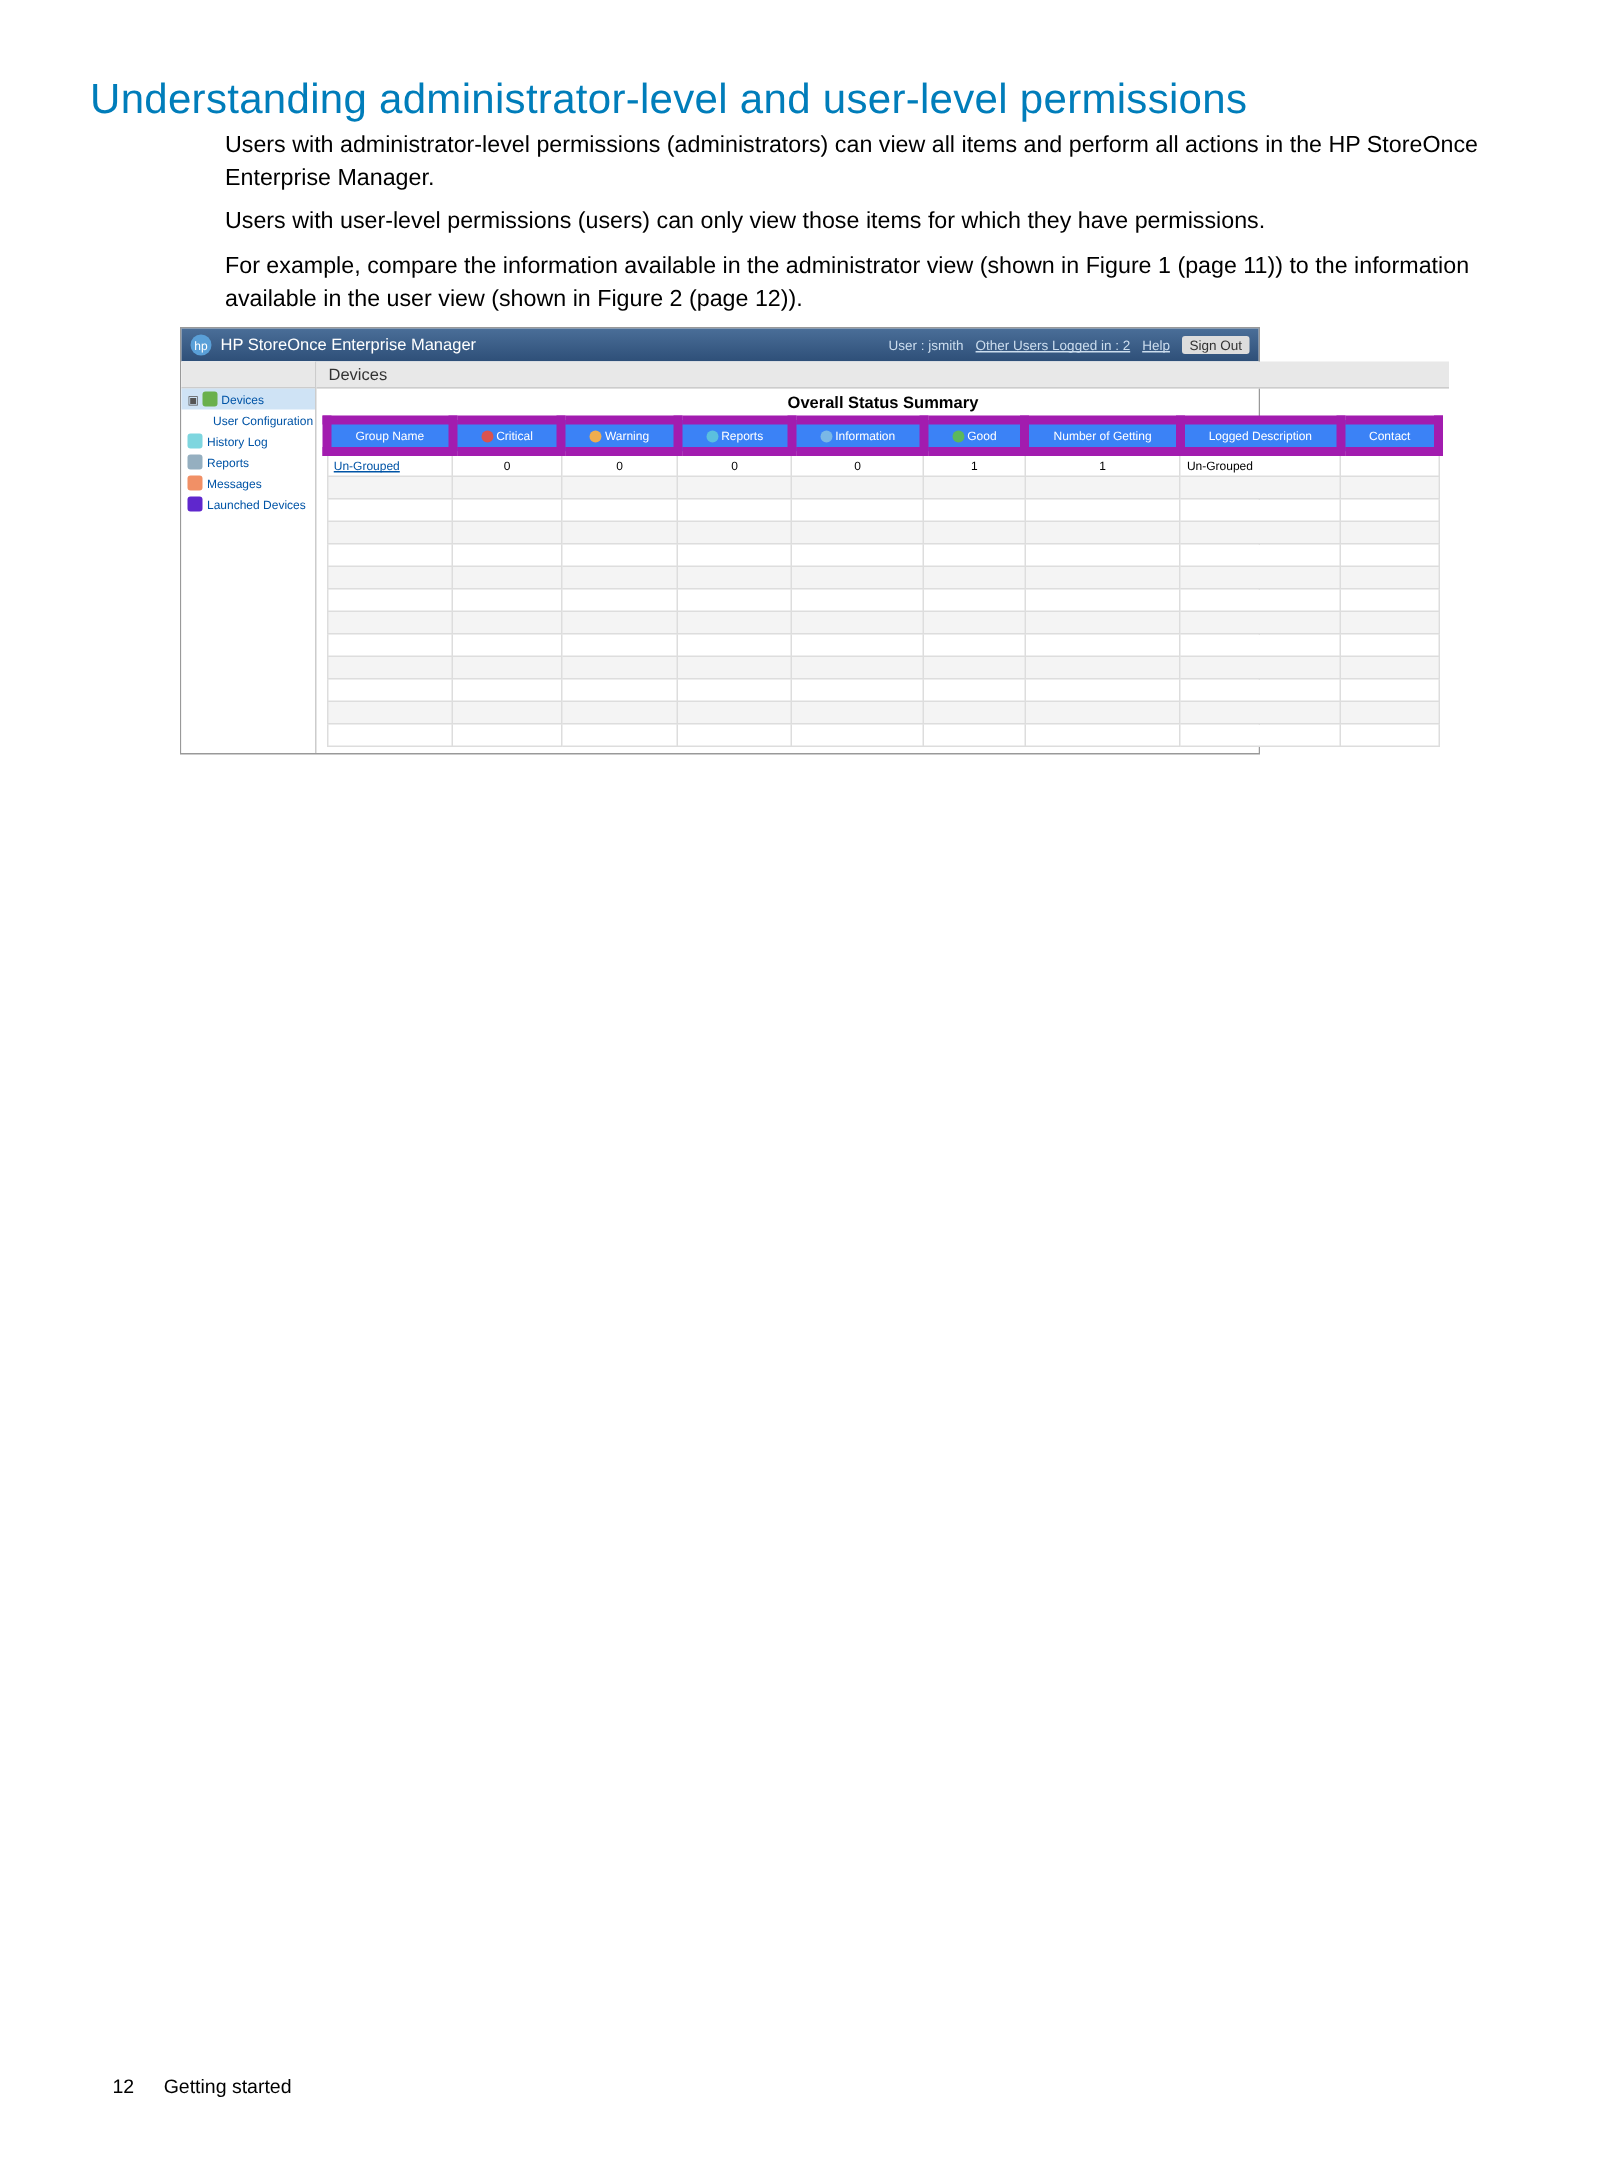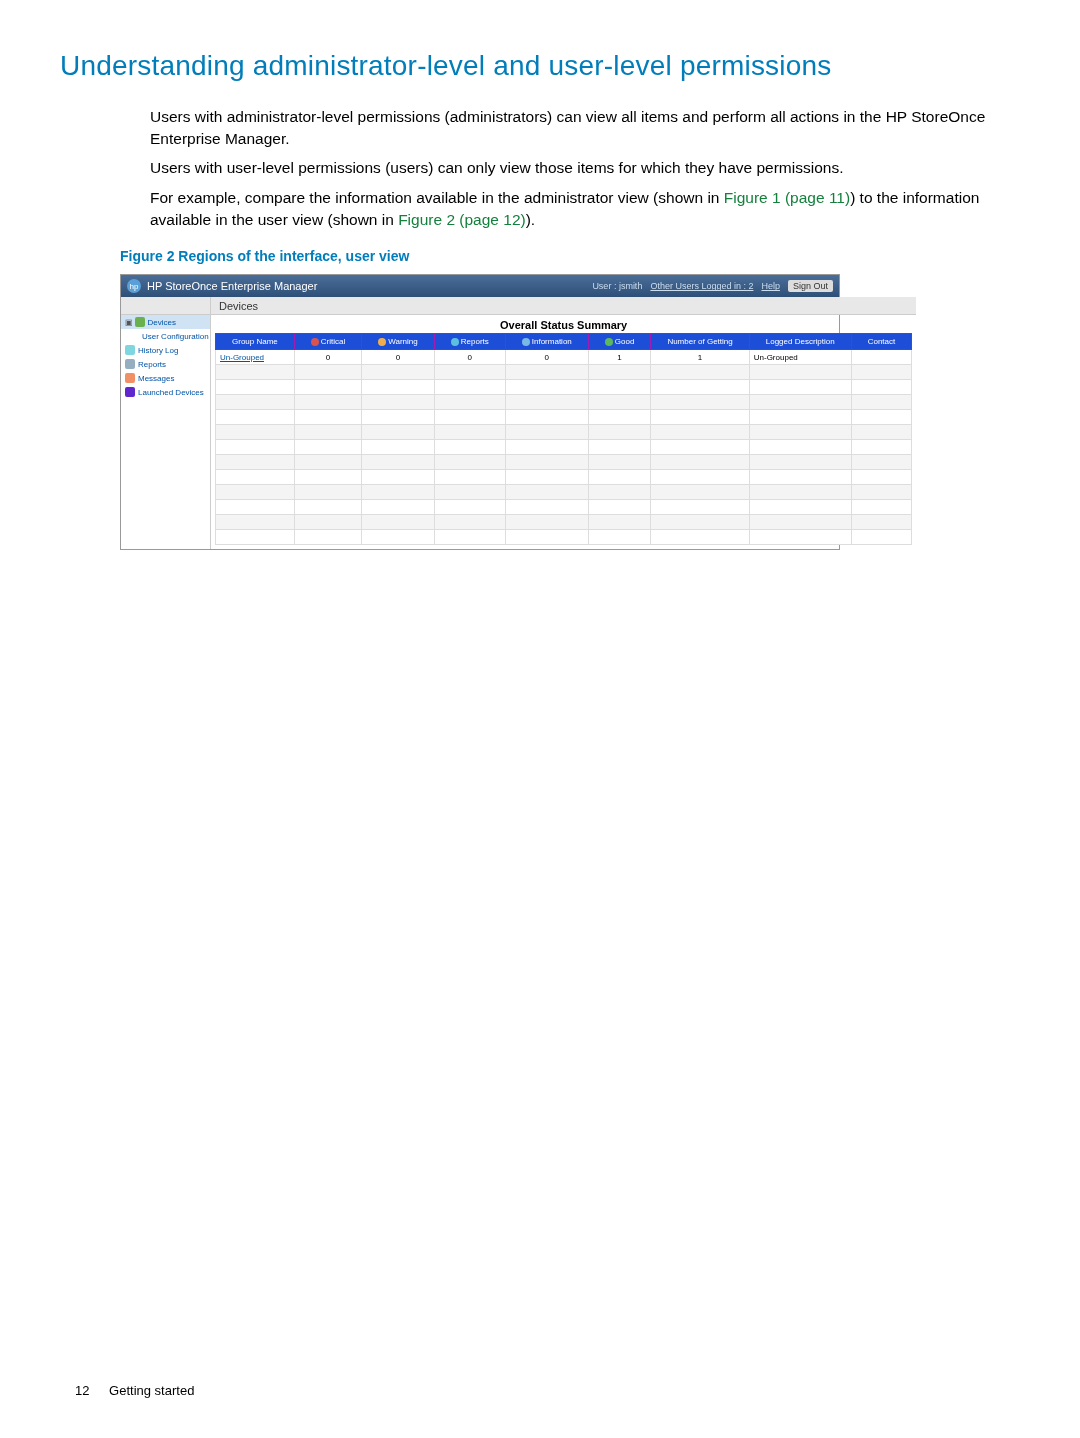--- a/index.html
+++ b/index.html
@@ -11,32 +11,32 @@
     position: relative;
     color: #000;
   }
   .page {
     padding: 50px 60px 40px 60px;
   }
   .main-heading {
     font-size: 28px;
     font-weight: 300;
     color: #007dba;
-    margin-bottom: 24px;
+    margin-bottom: 4px;
     letter-spacing: 0.2px;
   }
   .body-text {
     font-size: 15.5px;
     line-height: 1.4;
     margin-left: 90px;
     margin-bottom: 8px;
     color: #000;
     font-weight: 300;
   }
-  .link-text { color: #15803d; }
+  .link-text { color: #000000; }
   .figure-caption {
     font-size: 14px;
     font-weight: bold;
     color: #007dba;
     margin-left: 60px;
     margin-top: 18px;
     margin-bottom: 10px;
   }
 
   
@@ -113,25 +113,25 @@
     font-weight: bold;
     padding: 4px 0 2px 0;
   }
   .table-wrap { padding: 0 4px 4px 4px; }
   table.status {
     width: 100%;
     border-collapse: collapse;
     font-size: 8px;
   }
   table.status th {
-    background: #1d4ed8;
+    background: #3b82f6;
     color: #fff;
     font-weight: normal;
     padding: 3px 16px;
-    border: 1px solid #a21caf;
+    border: 6px solid #a21caf;
     white-space: nowrap;
   }
   table.status td {
     border: 1px solid #ddd;
     padding: 2px 4px;
     height: 15px;
     text-align: center;
     background:#fff;
   }
   table.status tr:nth-child(even) td { background:#f4f4f4; }
@@ -164,21 +164,20 @@
 <div class="page">
 
   <h1 class="main-heading">Understanding administrator-level and user-level permissions</h1>
 
   <p class="body-text">Users with administrator-level permissions (administrators) can view all items and perform all actions in the HP StoreOnce Enterprise Manager.</p>
   <p class="body-text">Users with user-level permissions (users) can only view those items for which they have permissions.</p>
   <p class="body-text">
     <span>For example, compare the information available in the administrator view (shown in </span><span class="link-text">Figure 1 (page 11)</span><span>) to the information available in the user view (shown in </span><span class="link-text">Figure 2 (page 12)</span><span>).</span>
   </p>
 
-  <div class="figure-caption">Figure 2 Regions of the interface, user view</div>
 
   <div class="app-shot">
     <div class="app-titlebar">
       <span class="hp-logo">hp</span>
       <span>HP StoreOnce Enterprise Manager</span>
       <span class="spacer"></span>
       <span class="tb-item">User : jsmith</span>
       <span class="tb-item tb-link">Other Users Logged in : 2</span>
       <span class="tb-item tb-link">Help</span>
       <span class="signout">Sign Out</span>

